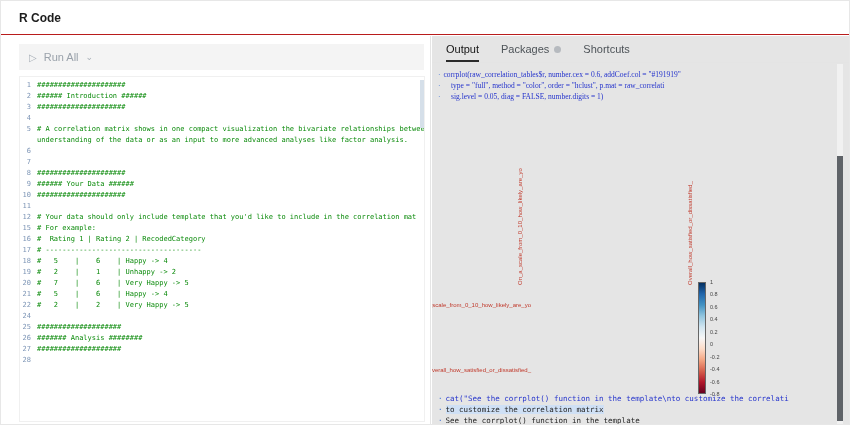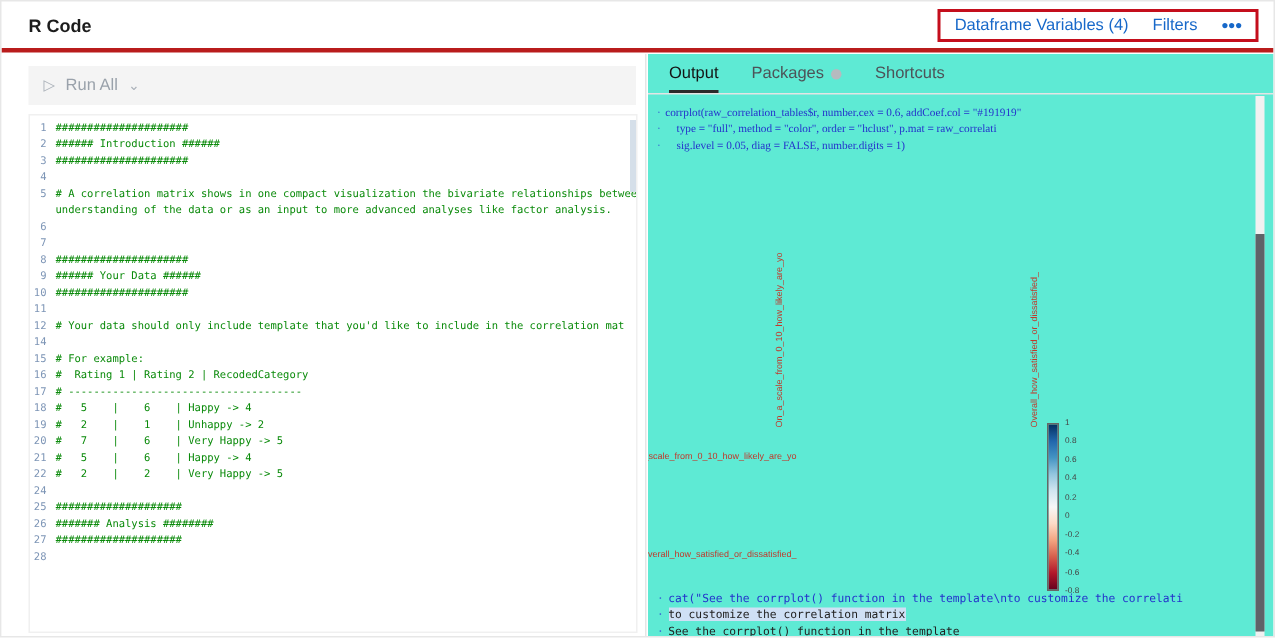--- a/index.html
+++ b/index.html
@@ -1,20 +1,20 @@
 <!DOCTYPE html>
 <html><head>
 <meta charset="utf-8">
 <style>
   * { margin:0; padding:0; box-sizing:border-box; }
   body { background:#ffffff; font-family:"Liberation Sans", sans-serif; }
   .app { position:relative; width:850px; height:425px; background:#fff; border:1px solid #e7e7e7; overflow:hidden; }
 
   
-  .header { position:absolute; top:0; left:0; right:0; height:34px; border-bottom:3px solid #b91c1c;
+  .header { position:absolute; top:0; left:0; right:0; height:34px; border-bottom:1px solid #b91c1c;
             display:flex; align-items:center; justify-content:space-between; padding:0 10px 0 18px; }
   .title { font-size:12px; font-weight:bold; color:#1c1c1c; }
   .header-right { display:flex; align-items:center; gap:16px; border:2px solid #c40e1c; padding:3px 9px; }
   .hlink { font-size:11px; color:#1768c9; cursor:pointer; white-space:nowrap; }
   .more { font-size:13px; color:#1768c9; cursor:pointer; line-height:10px; }
 
   
   .left { position:absolute; top:35px; left:0; width:430px; bottom:0; border-right:1px solid #e5e5e5; background:#fff; }
   .toolbar { margin:8px 6px 0 18px; height:26px; background:#f4f4f4; display:flex; align-items:center;
              gap:7px; padding:0 10px; color:#9aa2ab; font-size:11px; }
@@ -23,21 +23,21 @@
   .editor { position:absolute; top:40px; left:18px; right:5px; bottom:2px; border:1px solid #f0f0f0;
             overflow:hidden; font-family:"DejaVu Sans Mono","Liberation Mono",monospace; font-size:7px;
             line-height:11px; padding-top:3px; background:#fff; }
   .ed-line { display:flex; }
   .gutter { width:17px; flex:none; text-align:right; padding-right:6px; color:#7d95b6; }
   .code-body { flex:1; min-width:0; }
   .code-row { white-space:pre; overflow:hidden; height:11px; color:#0a8a0a; }
   .ed-scroll { position:absolute; top:3px; right:0; width:4px; height:48px; background:#d5dfe9; }
 
   
-  .right { position:absolute; top:35px; left:431px; right:0; bottom:0; background:#5eead4; overflow:hidden; }
+  .right { position:absolute; top:35px; left:431px; right:0; bottom:0; background:#e5e5e5; overflow:hidden; }
   .tabs { height:27px; border-bottom:1px solid #e4e4e4; display:flex; align-items:flex-end; gap:22px; padding-left:14px; }
   .tab { font-size:11px; color:#4d5358; padding-bottom:7px; cursor:pointer; display:flex; align-items:center; }
   .tab.active { color:#141414; border-bottom:2px solid #2b2b2b; padding-bottom:5px; }
   .badge-dot { display:inline-block; width:7px; height:7px; border-radius:50%; background:#b6babf; margin-left:5px; }
 
   .console-top { position:absolute; top:33px; left:6px; right:16px; overflow:hidden;
                  font-family:Liberation Serif, serif; font-size:7.5px; line-height:11px; }
   .code-line { white-space:pre; color:#2433cc; overflow:hidden; height:11px; }
   .pdot { color:#3b6fd4; padding-right:3px; }
 
@@ -61,25 +61,20 @@
   .scroll-track { position:absolute; right:6px; top:28px; bottom:0; width:6px; background:#f1f1f1; }
   .scroll-thumb { position:absolute; right:6px; top:120px; width:6px; height:265px; background:#5f6368; }
 </style>
 </head>
 <body>
 
 <div class="app">
 
   <div class="header">
     <div class="title">R Code</div>
-    <div class="header-right">
-      <span class="hlink">Dataframe Variables (4)</span>
-      <span class="hlink">Filters</span>
-      <span class="more">•••</span>
-    </div>
   </div>
 
   <div class="left">
     <div class="toolbar">
       <span class="play">▷</span>
       <span>Run All</span>
       <span class="chev">⌄</span>
     </div>
     <div class="editor">
       <div>
@@ -147,26 +142,20 @@
           <div class="ed-line">
             <span class="gutter">11</span>
             <div class="code-body">
               <div class="code-row"></div>
             </div>
           </div>
           <div class="ed-line">
             <span class="gutter">12</span>
             <div class="code-body">
               <div class="code-row"># Your data should only include template that you'd like to include in the correlation mat</div>
-            </div>
-          </div>
-          <div class="ed-line">
-            <span class="gutter">14</span>
-            <div class="code-body">
-              <div class="code-row"></div>
             </div>
           </div>
           <div class="ed-line">
             <span class="gutter">15</span>
             <div class="code-body">
               <div class="code-row"># For example:</div>
             </div>
           </div>
           <div class="ed-line">
             <span class="gutter">16</span>

